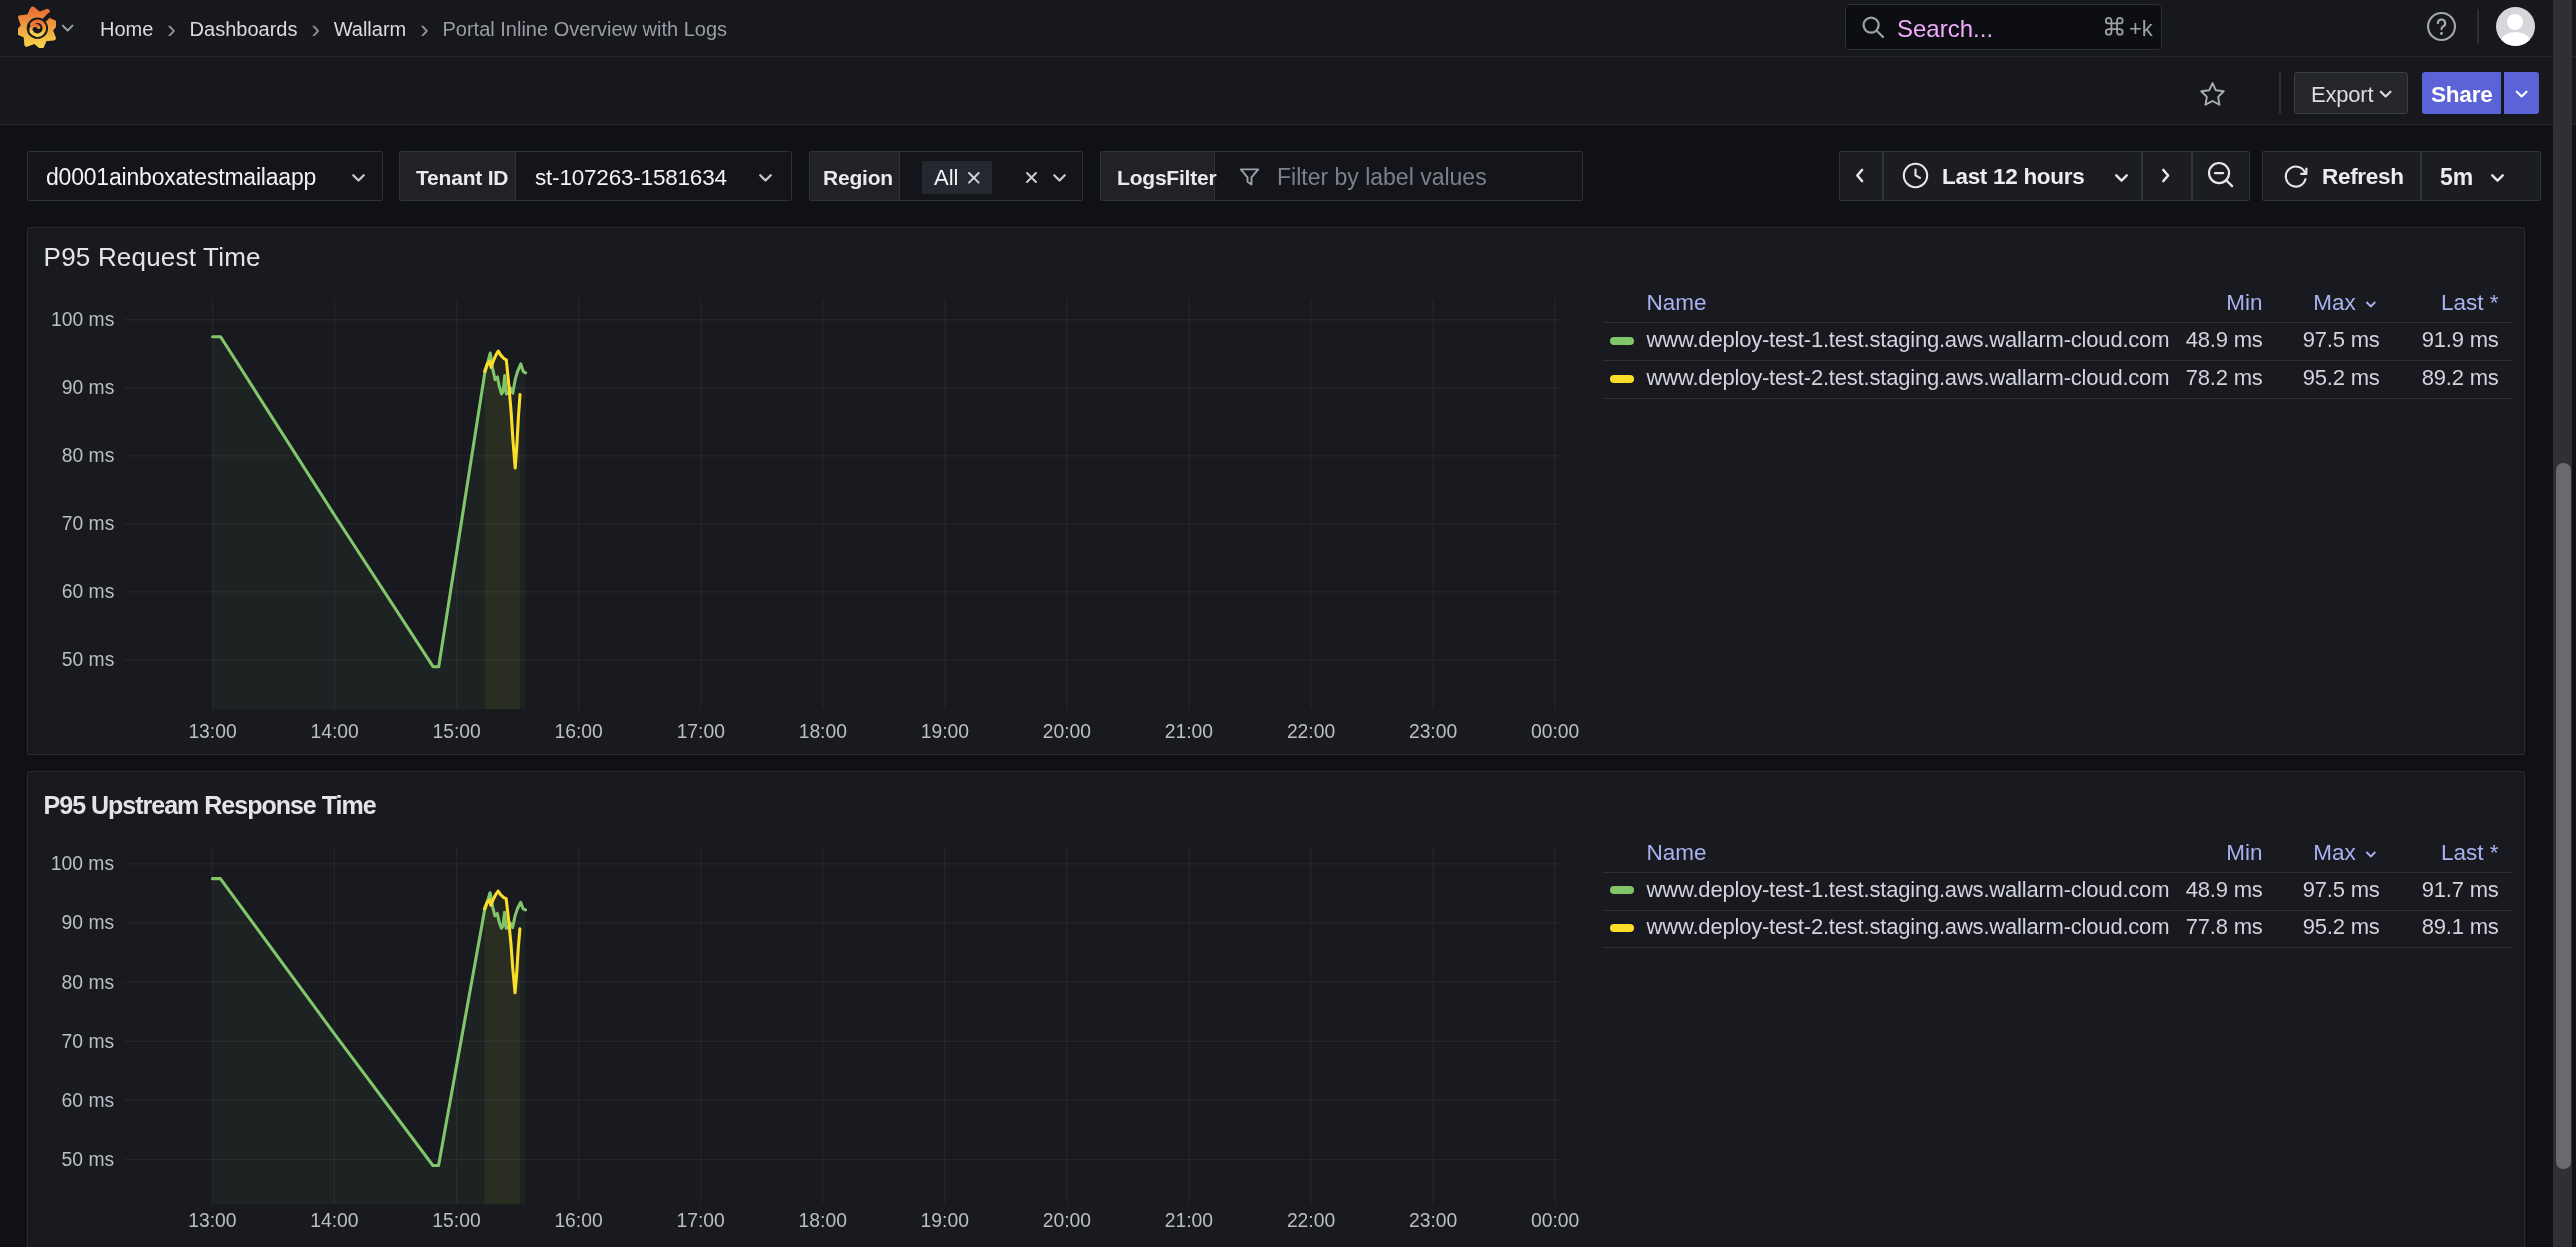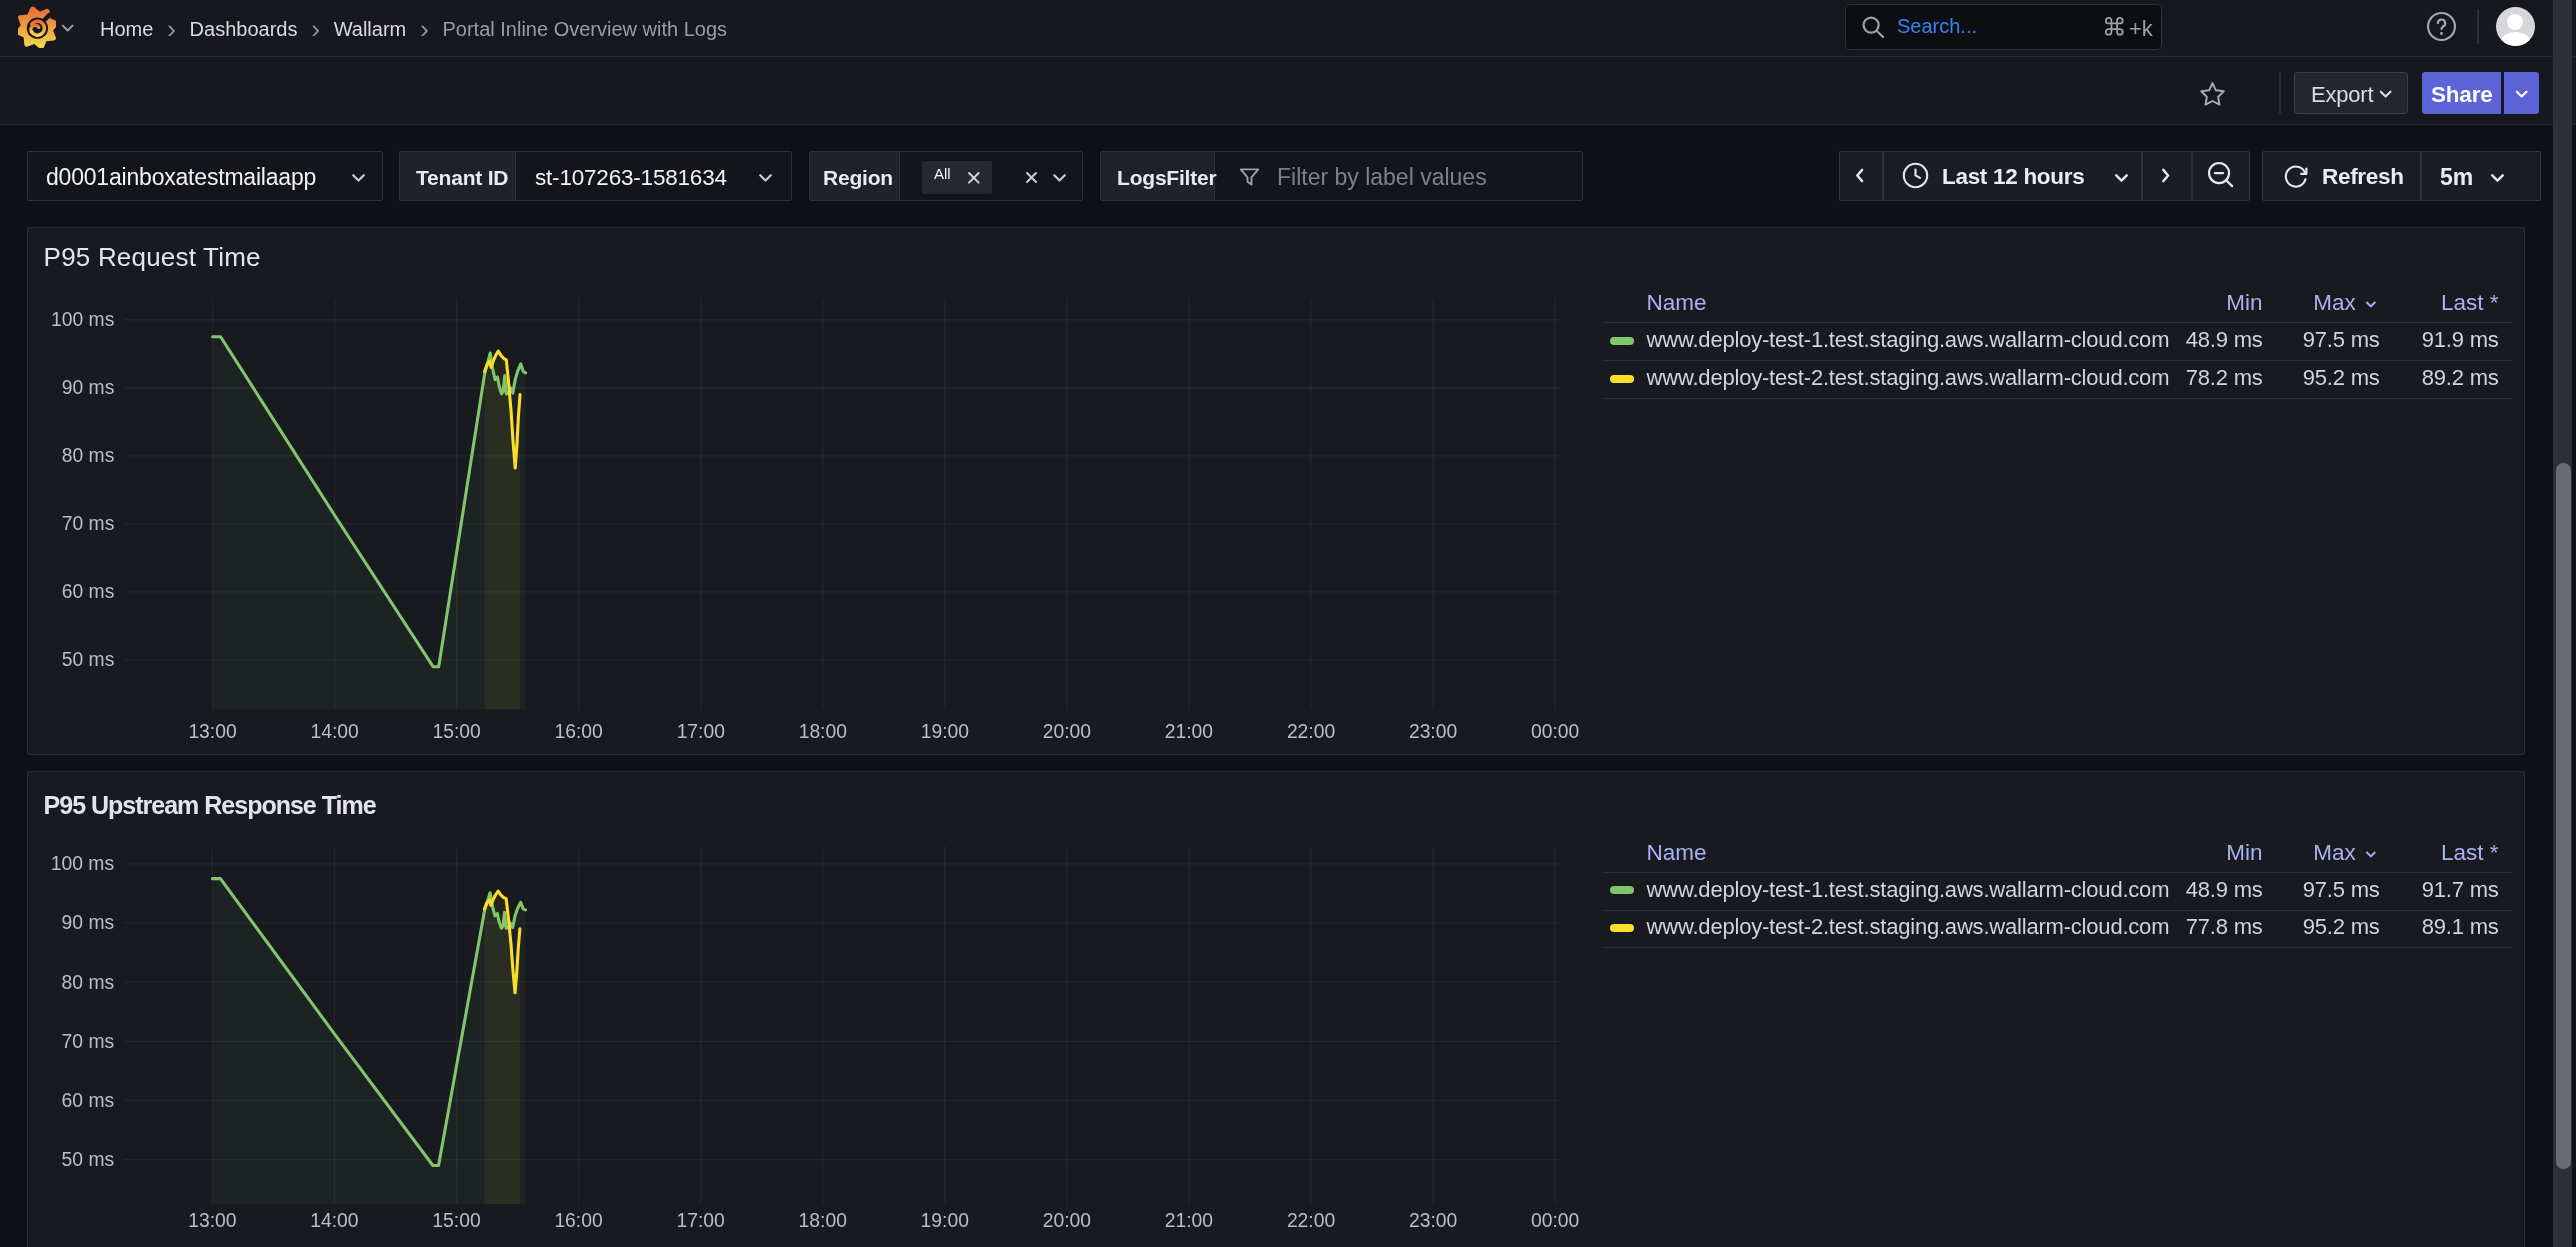--- a/index.html
+++ b/index.html
@@ -31,21 +31,21 @@
 </svg>
 <svg style="position:absolute;left:58px;top:17.7px" width="19.3" height="19.3" viewBox="0 0 24 24">
     <polyline points="6,9.5 12,15.5 18,9.5" fill="none" stroke="#9FA1A8" stroke-width="2.4" stroke-linecap="round" stroke-linejoin="round"></polyline>
   </svg>
 <div class="abs" style="left:100px;top:13.7px;white-space:nowrap"><span class="crumb">Home</span><span class="csep" style="margin:0 13.7px">›</span><span class="crumb">Dashboards</span><span class="csep" style="margin:0 13.7px">›</span><span class="crumb">Wallarm</span><span class="csep" style="margin:0 13.7px">›</span><span class="crumb dim">Portal Inline Overview with Logs</span></div>
 <div class="abs" style="left:1845px;top:4px;width:317px;height:46px;background:#0D0E12;border:1.3px solid #2F3138;border-radius:4.8px"></div>
 <svg style="position:absolute;left:1860px;top:13.7px" width="27" height="27" viewBox="0 0 34 34">
 <circle cx="14" cy="14" r="9.5" fill="none" stroke="#9DA0A8" stroke-width="2.8"></circle>
 <line x1="21" y1="21" x2="29" y2="29" stroke="#9DA0A8" stroke-width="2.8" stroke-linecap="round"></line>
   </svg>
-<div class="abs" style="left:1897px;top:14.5px;font-size:20px;color:#3b82f6">Search...</div>
+<div class="abs" style="left:1897px;top:14.5px;font-size:24px;color:#f0abfc">Search...</div>
 <svg style="position:absolute;left:2103px;top:15.3px" width="22.5" height="22.5" viewBox="0 0 24 24">
 <path d="M15 6v12a3 3 0 1 0 3-3H6a3 3 0 1 0 3 3V6a3 3 0 1 0-3 3h12a3 3 0 1 0-3-3" fill="none" stroke="#9DA0A8" stroke-width="1.9"></path>
   </svg>
 <div class="abs" style="left:2129px;top:16px;font-size:22px;color:#9DA0A8">+k</div>
 <svg style="position:absolute;left:2426px;top:11.3px" width="31" height="31" viewBox="0 0 38 38">
 <circle cx="19" cy="19" r="16.5" fill="none" stroke="#A5A7AE" stroke-width="2.6"></circle>
 <path d="M14.5 15 a4.5 4.5 0 1 1 6.5 4 q-2 1.2 -2 3.2" fill="none" stroke="#A5A7AE" stroke-width="2.6" stroke-linecap="round"></path>
 <circle cx="19" cy="27.5" r="1.8" fill="#A5A7AE"></circle>
   </svg>
 <div class="abs" style="left:2477px;top:8.9px;width:1.6px;height:35px;background:#2C2E34"></div>
@@ -78,21 +78,21 @@
 <div class="abs" style="left:400px;top:152px;width:116px;height:48px;background:#202227;border-right:1.3px solid #2F3138"></div>
 <div class="flabel" style="left:416px;top:166px">Tenant ID</div>
 <div class="fval" style="left:535px;top:165px;font-size:22.5px;letter-spacing:-0.2px">st-107263-1581634</div>
 <svg style="position:absolute;left:755px;top:167px" width="21" height="21" viewBox="0 0 24 24">
     <polyline points="6,9.5 12,15.5 18,9.5" fill="none" stroke="#C7C8CF" stroke-width="2.6" stroke-linecap="round" stroke-linejoin="round"></polyline>
   </svg>
 <div class="abs" style="left:809px;top:151px;width:274px;height:50px;background:#14151A;border:1.3px solid #2F3138;border-radius:1.6px"></div>
 <div class="abs" style="left:810px;top:152px;width:90px;height:48px;background:#202227;border-right:1.3px solid #2F3138"></div>
 <div class="flabel" style="left:823px;top:166px">Region</div>
 <div class="abs" style="left:922px;top:161px;width:70px;height:33px;background:#26282F;border-radius:1.6px"></div>
-<div class="abs" style="left:934px;top:165px;font-size:15px;color:#F2F3F7">All</div>
+<div class="abs" style="left:934px;top:165px;font-size:22px;color:#F2F3F7">All</div>
 <svg style="position:absolute;left:965px;top:169px" width="17.7" height="17.7" viewBox="0 0 22 22">
     <line x1="5" y1="5" x2="17" y2="17" stroke="#D4D5DB" stroke-width="2.4" stroke-linecap="round"></line>
     <line x1="17" y1="5" x2="5" y2="17" stroke="#D4D5DB" stroke-width="2.4" stroke-linecap="round"></line>
   </svg>
 <svg style="position:absolute;left:1023px;top:169px" width="17" height="17" viewBox="0 0 21 21">
     <line x1="5" y1="5" x2="16" y2="16" stroke="#C7C8CF" stroke-width="2.6" stroke-linecap="round"></line>
     <line x1="16" y1="5" x2="5" y2="16" stroke="#C7C8CF" stroke-width="2.6" stroke-linecap="round"></line>
   </svg>
 <svg style="position:absolute;left:1049px;top:167px" width="21" height="21" viewBox="0 0 24 24">
     <polyline points="6,9.5 12,15.5 18,9.5" fill="none" stroke="#C7C8CF" stroke-width="2.6" stroke-linecap="round" stroke-linejoin="round"></polyline>

